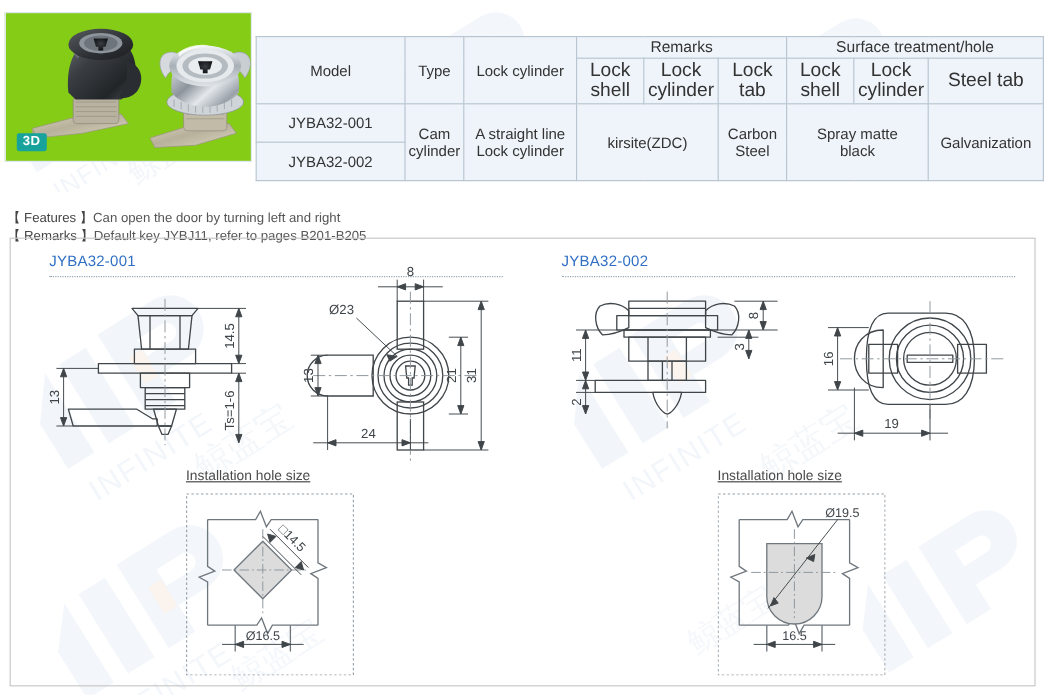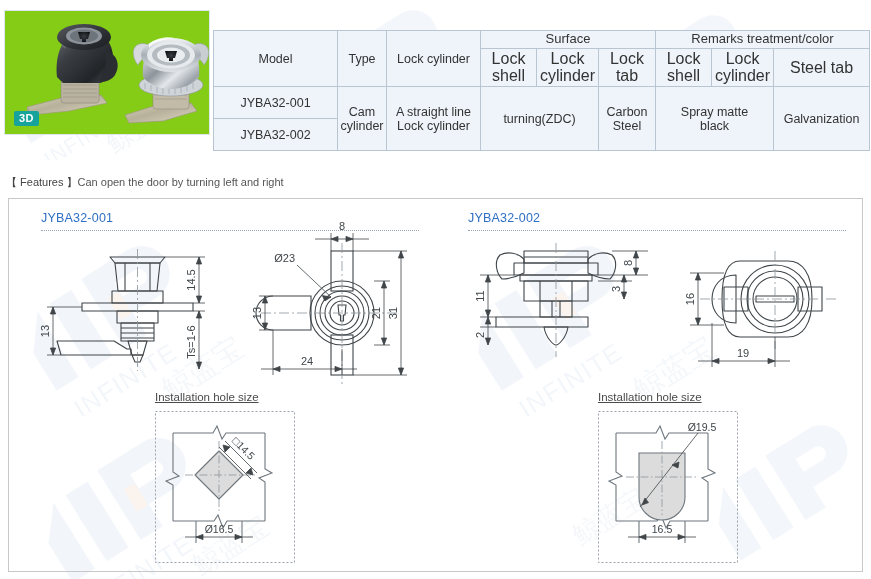--- a/index.html
+++ b/index.html
@@ -319,22 +319,22 @@
           <col style="width:57px">
         <col style="width:56px">
           <col style="width:62px">
           <col style="width:96px">
       </colgroup>
       <tbody>
         <tr>
           <th class="modelhead" rowspan="2">Model</th>
           <th rowspan="2">Type</th>
           <th rowspan="2">Lock cylinder</th>
-          <th class="grouphead" colspan="3">Surface</th>
-          <th class="grouphead" colspan="3">Remarks treatment/color</th>
+          <th class="grouphead" colspan="3">Remarks</th>
+          <th class="grouphead" colspan="3">Surface treatment/hole</th>
         </tr>
         <tr>
           <th class="sub">
             <span>Lock</span><br>
             <span>shell</span>
           </th>
           <th class="sub">
             <span>Lock</span><br>
             <span>cylinder</span>
           </th>
@@ -356,21 +356,21 @@
         <tr class="tallrow">
           <td class="modelcell">JYBA32-001</td>
           <td rowspan="2">
             <span>Cam</span><br>
             <span>cylinder</span>
           </td>
           <td rowspan="2">
             <span>A straight line</span><br>
             <span>Lock cylinder</span>
           </td>
-          <td rowspan="2" colspan="2">turning(ZDC)</td>
+          <td rowspan="2" colspan="2">kirsite(ZDC)</td>
           <td rowspan="2">
             <span>Carbon</span><br>
             <span>Steel</span>
           </td>
           <td rowspan="2" colspan="2">
             <span>Spray matte</span><br>
             <span>black</span>
           </td>
           <td rowspan="2">Galvanization</td>
         </tr>
@@ -378,20 +378,23 @@
           <td class="modelcell">JYBA32-002</td>
         </tr>
       </tbody>
     </table>
   </div>
 
   <div class="notes">
     <div>
       <span class="lbl">【 Features 】</span><span>Can open the door by turning left and right</span>
     </div>
+    <div>
+      <span class="lbl">【 Remarks 】</span><span>Default key JYBJ11, refer to pages B201-B205</span>
+    </div>
   </div>
 
   <div class="panel">
 
     <div class="half left">
       <div class="model-title">JYBA32-001</div>
       <div class="title-rule"></div>
 
       <div class="dwg">
         <svg width="427" height="372" viewBox="0 0 427 372">

